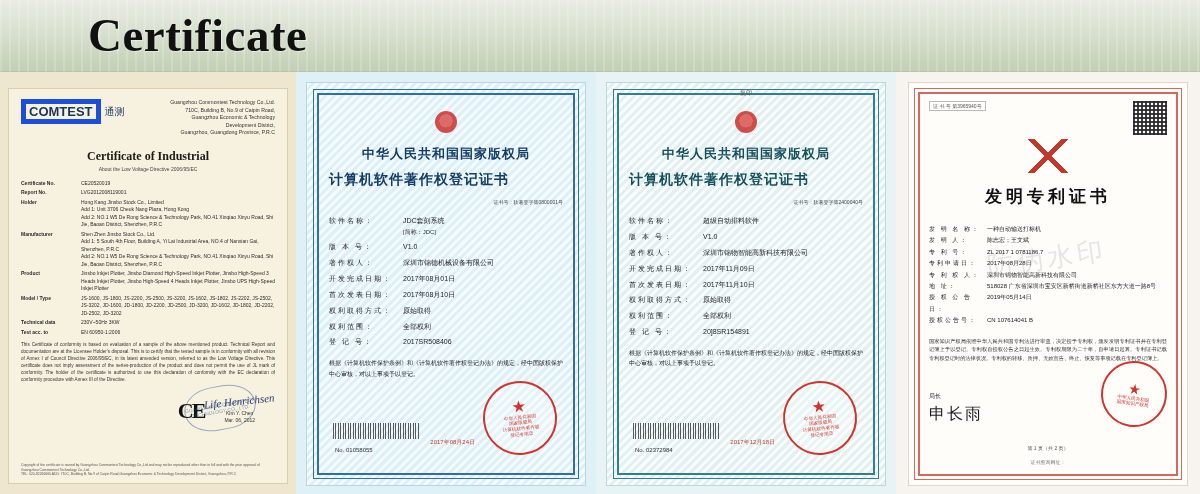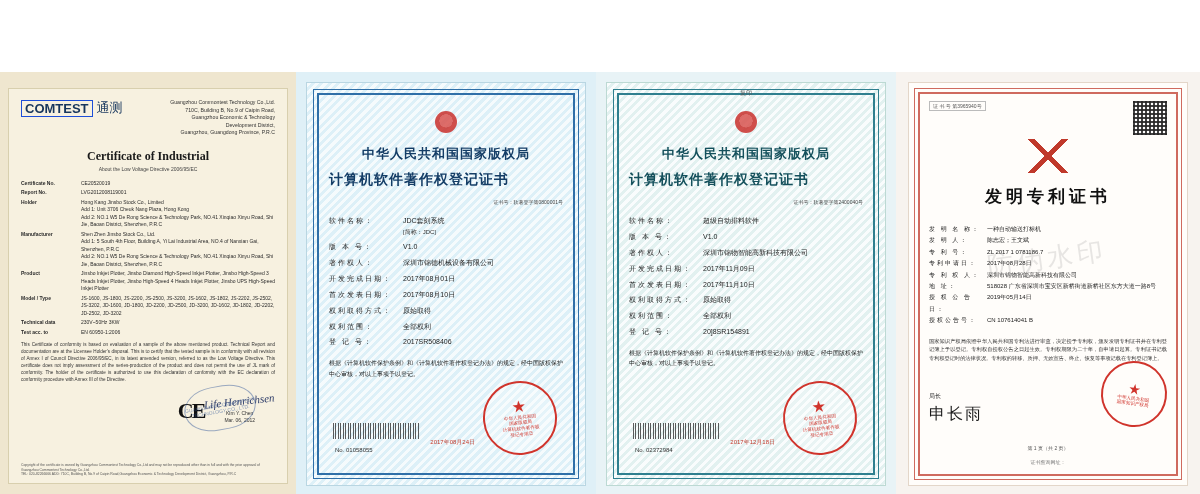--- a/index.html
+++ b/index.html
@@ -69,23 +69,23 @@
     background: #f7f1e0;
     border: 1px solid #d8cfae;
     padding: 10px 12px;
     overflow: hidden;
   }
   .c1-logo-row { display: flex; align-items: flex-start; justify-content: space-between; }
   .c1-logo { display: flex; align-items: center; gap: 4px; }
   .c1-logo-mark {
     font-family: "Liberation Sans", sans-serif;
     font-weight: bold; font-size: 13px; color: #17365d;
-    border: 1px solid #1d4ed8; padding: 1px 3px; line-height: 1;
-  }
-  .c1-logo-cn { font-size: 13px; color: #17365d; }
+    border: 5px solid #1d4ed8; padding: 1px 3px; line-height: 1;
+  }
+  .c1-logo-cn { font-size: 10px; color: #17365d; }
   .c1-company {
     text-align: right; font-size: 5.2px; line-height: 1.45; color: #333; max-width: 160px;
   }
   .c1-title {
     text-align: center; font-weight: bold; font-size: 12px; color: #1a1a1a;
     margin: 12px 0 2px; font-family: "Liberation Serif", serif;
   }
   .c1-sub { text-align: center; font-size: 5px; color: #444; margin-bottom: 8px; }
   .c1-rows { font-size: 5px; line-height: 1.5; color: #2b2b2b; }
   .c1-row { display: flex; margin-bottom: 2px; }
@@ -217,20 +217,24 @@
     position: absolute; left: 30%; top: 40%;
     font-size: 26px; color: rgba(120,120,120,.18);
     letter-spacing: 4px; transform: rotate(-8deg); pointer-events: none;
   }
 </style>
 </head>
 <body>
 
 <div class="page">
 
+  <div class="banner">
+    <div class="banner-stripe"></div>
+    <div class="banner-title">Certificate</div>
+  </div>
 
   <div class="strip">
 
     <div class="cert cert-1">
       <div class="inner c1-paper">
         <div class="c1-logo-row">
           <div class="c1-logo">
             <span class="c1-logo-mark">COMTEST</span>
             <span class="c1-logo-cn">通测</span>
           </div>

